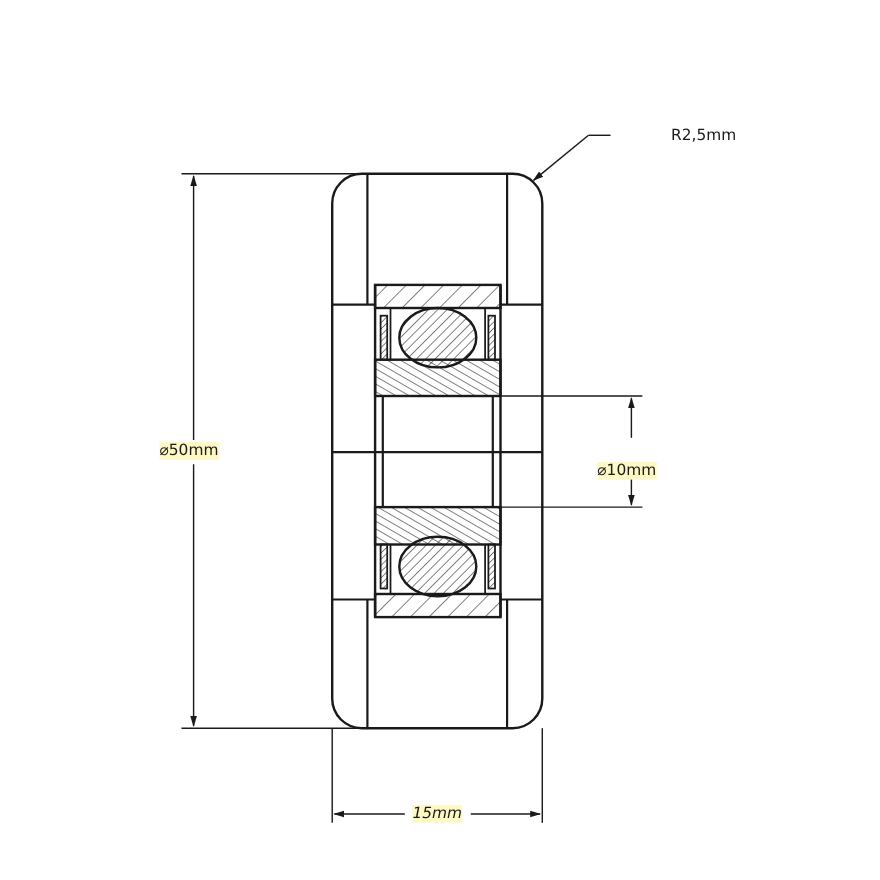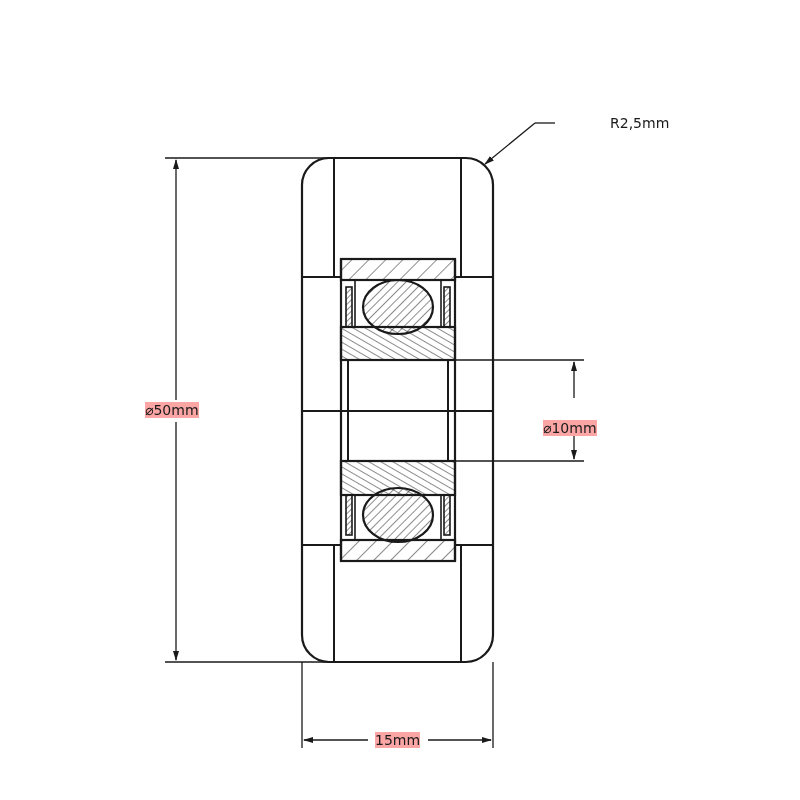--- a/index.html
+++ b/index.html
@@ -1,18 +1,18 @@
 <!DOCTYPE html>
 <html><head>
 <meta charset="utf-8">
 <style>
   html, body { margin:0; padding:0; background:#ffffff; }
   body { width:800px; height:800px; position:relative; overflow:hidden; font-family:"DejaVu Sans", sans-serif; }
   svg { position:absolute; left:0; top:0; }
-  .lbl { position:absolute; font-family:"DejaVu Sans", sans-serif; font-size:14px; color:#1a1a1a; white-space:nowrap; background:#fca5a5; line-height:16px; }
+  .lbl { position:absolute; font-family:"DejaVu Sans", sans-serif; font-size:14px; color:#1a1a1a; white-space:nowrap; background:#fef9c3; line-height:16px; }
   .diam { display:inline-block; }
 </style>
 </head>
 <body>
 
 <svg width="800" height="800" viewBox="0 0 800 800" xmlns="http://www.w3.org/2000/svg">
   <defs>
     <pattern id="hatchWide" patternUnits="userSpaceOnUse" width="12" height="12" patternTransform="rotate(45)">
       <line x1="0" y1="0" x2="0" y2="12" stroke="#1a1a1a" stroke-width="1"></line>
     </pattern>
@@ -105,13 +105,13 @@
 <div class="lbl" style="left:562px; top:115px; background:transparent;margin-left:48px;">R2,5mm</div>
 
 <div class="lbl" style="left:145px; top:402px;">
   <span class="diam">⌀</span><span>50mm</span>
 </div>
 
 <div class="lbl" style="left:543px; top:420px;">
   <span class="diam">⌀</span><span>10mm</span>
 </div>
 
-<div class="lbl" style="left:375px; top:732px;">15mm</div>
+<div class="lbl" style="left:375px; top:732px;font-style:italic;">15mm</div>
 
 </body></html>

